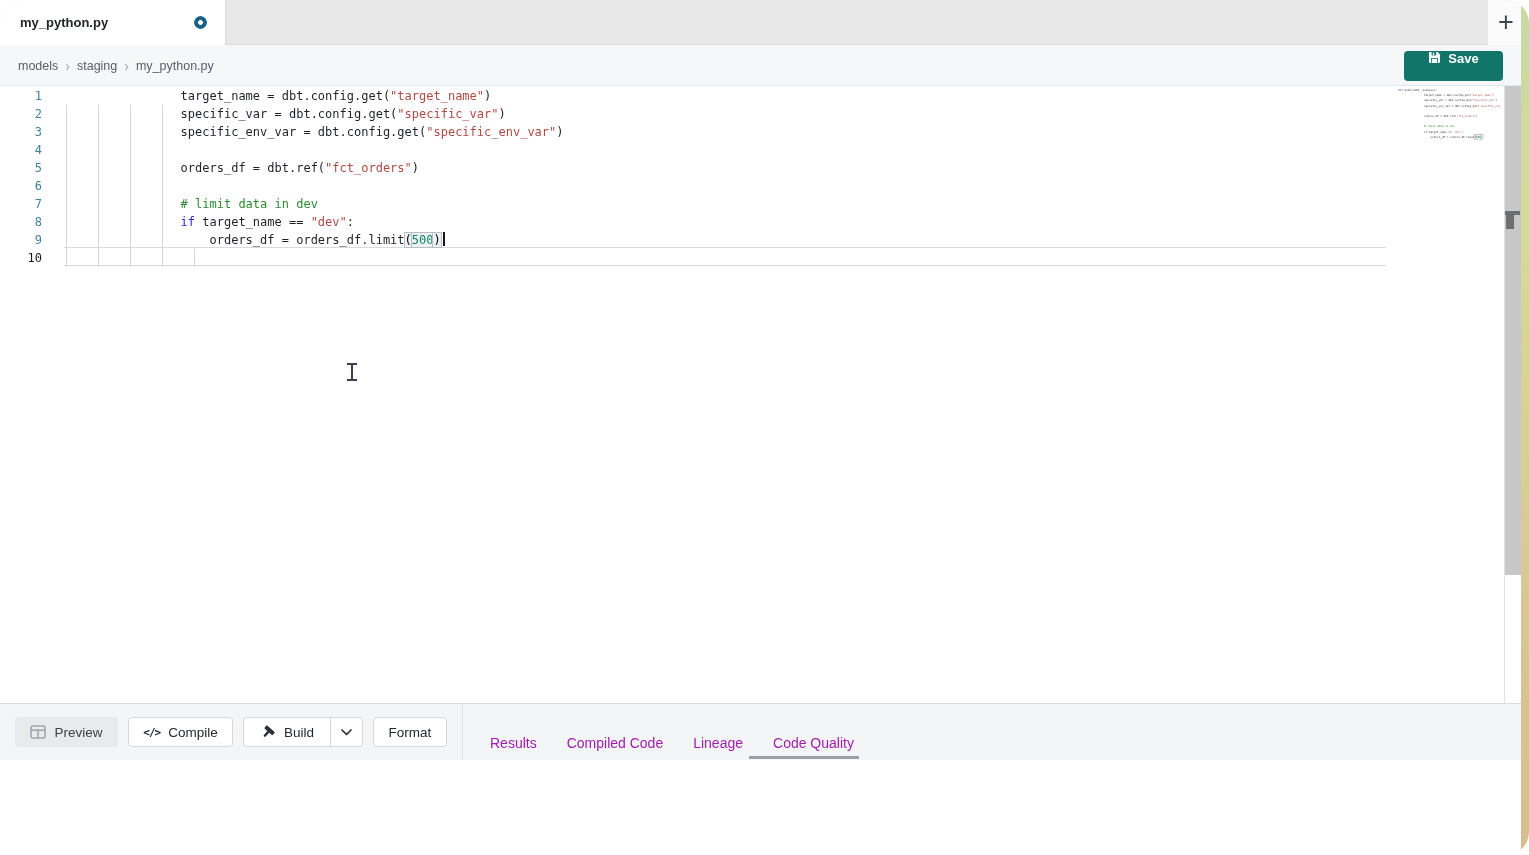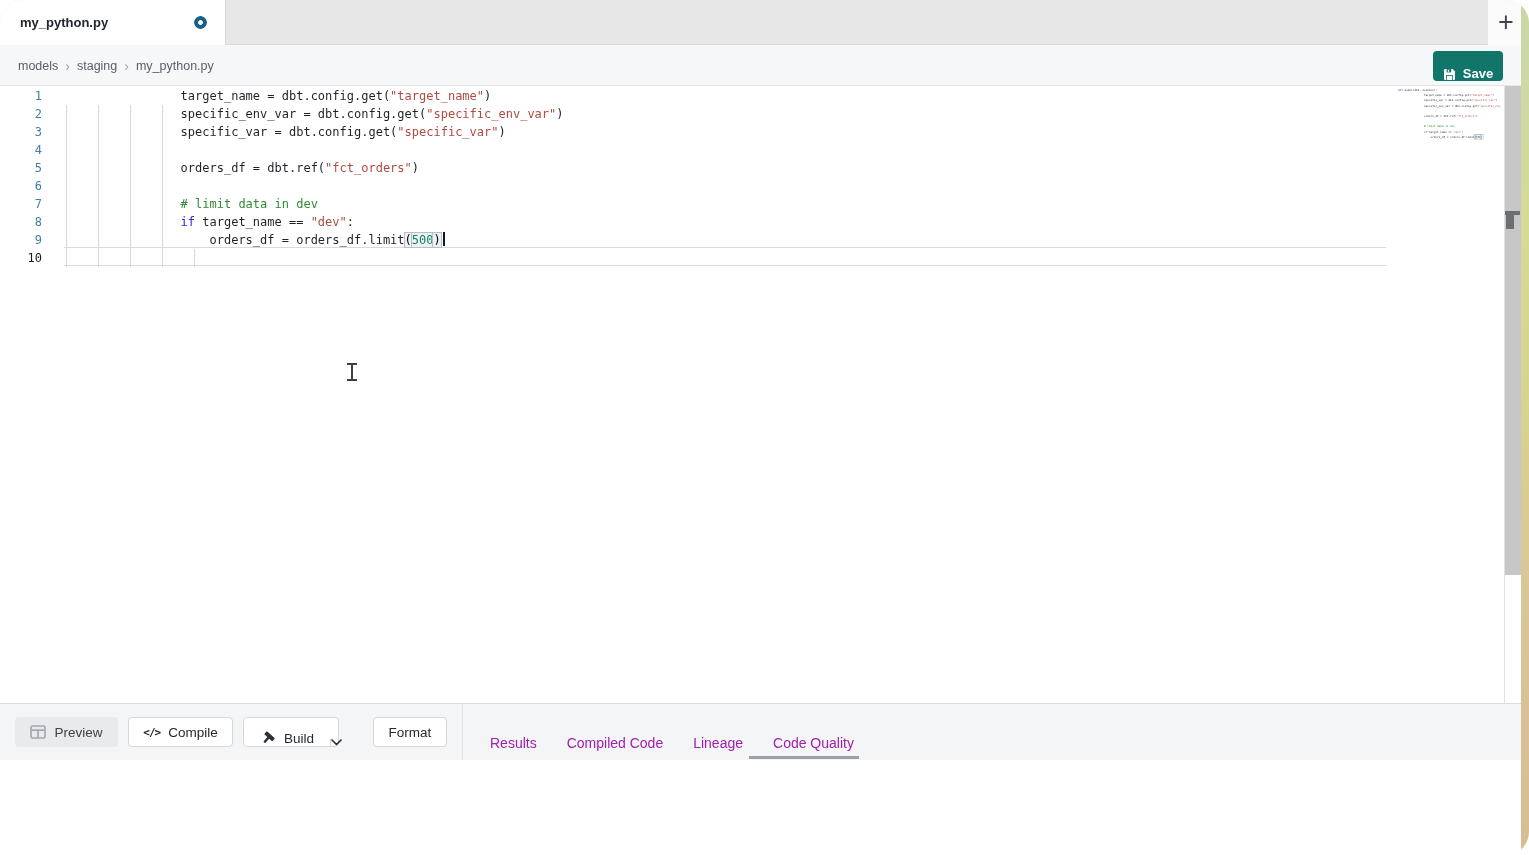--- a/index.html
+++ b/index.html
@@ -21,22 +21,22 @@
   .tabbar-corner{position:absolute;left:1488px;top:0;width:33px;height:45px;background:#fbfbfb;}
   .plus-btn{position:absolute;left:1493px;top:6px;width:26px;height:32px;font-size:27px;font-weight:300;
     color:#3f464c;text-align:center;line-height:32px;cursor:pointer;}
 
   
   .crumb-bar{position:absolute;left:0;top:45px;width:1521px;height:41px;background:#f6f7f8;
     border-bottom:1px solid #e4e5e7;box-sizing:border-box;}
   .crumbs{position:absolute;left:18px;top:0;height:41px;display:flex;align-items:center;gap:7px;
     font-size:12.5px;color:#575f6a;}
   .crumb-sep{color:#a1a8b0;font-size:14px;line-height:1;}
-  .save-btn{position:absolute;right:26px;top:51px;width:70px;height:30px;background:#11756a;border-radius:4px;
-    display:flex;align-items:flex-end;justify-content:center;gap:7px;color:#fff;font-size:13px;font-weight:600;cursor:pointer;}
+  .save-btn{position:absolute;right:26px;top:51px;width:99px;height:30px;background:#11756a;border-radius:4px;
+    display:flex;align-items:flex-start;justify-content:center;gap:7px;color:#fff;font-size:13px;font-weight:600;cursor:pointer;}
 
   
   .editor{position:absolute;left:0;top:86px;width:1521px;height:617px;background:#fff;}
   .gutter{position:absolute;left:0;top:1px;width:42px;text-align:right;
     font-family:"DejaVu Sans Mono","Liberation Mono",monospace;font-size:12px;}
   .gutter-num{height:18px;line-height:18px;color:#41809f;}
   .gutter-num.active{color:#16191d;}
   .guides span{position:absolute;width:1px;background:#d4d6d8;}
   .current-line{position:absolute;left:64px;top:161px;width:1322px;height:19px;box-sizing:border-box;
     border-top:1px solid #d9dadb;border-bottom:1px solid #d9dadb;}
@@ -138,22 +138,22 @@
     <div class="guides">
       <span style="left:66px;top:19px;height:162px;"></span>
       <span style="left:98px;top:19px;height:162px;"></span>
       <span style="left:130px;top:19px;height:162px;"></span>
       <span style="left:162px;top:19px;height:162px;"></span>
       <span style="left:194px;top:163px;height:18px;"></span>
     </div>
     <div class="current-line"></div>
     <div class="code" id="code-lines">
         <div class="code-line"><span class="tk-pl">                target_name = dbt.config.get(</span><span class="tk-st">"target_name"</span><span class="tk-pl">)</span></div>
+        <div class="code-line"><span class="tk-pl">                specific_var = dbt.config.get(</span><span class="tk-st">"specific_var"</span><span class="tk-pl">)</span></div>
         <div class="code-line"><span class="tk-pl">                specific_env_var = dbt.config.get(</span><span class="tk-st">"specific_env_var"</span><span class="tk-pl">)</span></div>
-        <div class="code-line"><span class="tk-pl">                specific_var = dbt.config.get(</span><span class="tk-st">"specific_var"</span><span class="tk-pl">)</span></div>
         <div class="code-line"></div>
         <div class="code-line"><span class="tk-pl">                orders_df = dbt.ref(</span><span class="tk-st">"fct_orders"</span><span class="tk-pl">)</span></div>
         <div class="code-line"></div>
         <div class="code-line"><span class="tk-pl">                </span><span class="tk-cm"># limit data in dev</span></div>
         <div class="code-line"><span class="tk-pl">                </span><span class="tk-kw">if</span><span class="tk-pl"> target_name == </span><span class="tk-st">"dev"</span><span class="tk-pl">:</span></div>
         <div class="code-line"><span class="tk-pl">                    orders_df = orders_df.limit</span><span class="tk-bk">(</span><span class="tk-nm tk-bk">500</span><span class="tk-bk">)</span><span class="caret"></span></div>
       </div>
 
     <div class="minimap" id="minimap">
         <div class="mini-line"><span class="tk-kw">def</span><span class="tk-pl"> model(dbt, session):</span></div>
@@ -186,21 +186,21 @@
         <rect x="1" y="1" width="14" height="12" rx="1.5" fill="none" stroke="#a0a6ad" stroke-width="1.6"></rect>
         <line x1="1" y1="5.2" x2="15" y2="5.2" stroke="#a0a6ad" stroke-width="1.6"></line>
         <line x1="8" y1="5.2" x2="8" y2="13" stroke="#a0a6ad" stroke-width="1.6"></line>
       </svg>
       <span>Preview</span>
     </div>
     <div class="btn secondary" style="left:128px;width:105px;">
       <span class="icon-code">&lt;/&gt;</span>
       <span>Compile</span>
     </div>
-    <div class="split" style="width:96px;align-items:flex-end;">
+    <div class="split" style="width:120px;">
       <div class="main">
         <svg width="16" height="16" viewBox="0 0 16 16">
           <g transform="rotate(42 8 8)" fill="#2b3137">
             <rect x="2.5" y="3.6" width="11" height="4.2" rx="1"></rect>
             <rect x="6.9" y="7" width="2.4" height="7" rx="1.1"></rect>
           </g>
         </svg>
         <span>Build</span>
       </div>
       <div class="arrow">

